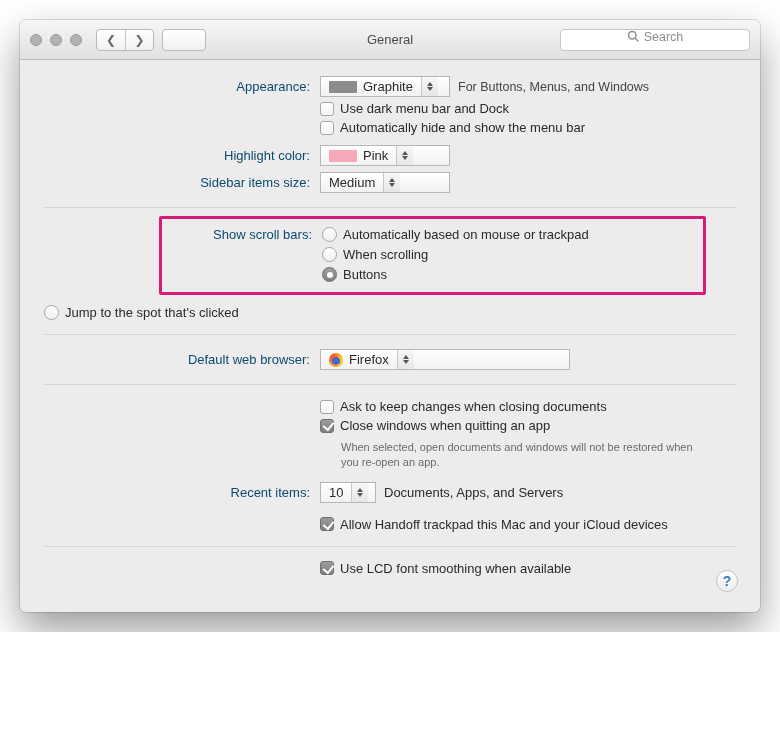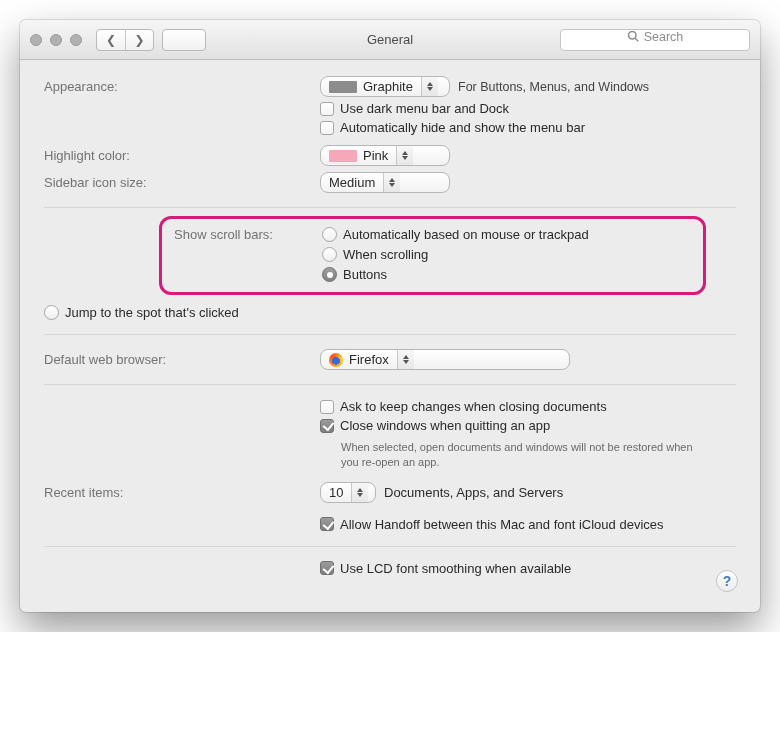--- a/index.html
+++ b/index.html
@@ -54,28 +54,28 @@
   .search {
     margin-left:auto; width:190px; height:22px;
     border:1px solid #c5c5c5; border-radius:4px;
     background:#fff; display:flex; justify-content:center;
     color:#8e8e8e; gap:5px; font-size:12.5px;
   }
   .search svg{width:12px;height:12px;fill:none;stroke:#8e8e8e;stroke-width:2;}
   .content { padding: 16px 24px 22px 24px; }
   .row { display:flex; align-items:flex-start; margin-bottom:6px; }
   .label {
-    width: 276px; text-align:left; padding-right:10px; padding-top:3px; color:#737373;
+    width: 276px; text-align:right; padding-right:10px; padding-top:3px; color:#0c4a6e;
   }
   .val { flex:1; display:flex; flex-direction:column; gap:4px; }
   .inline { display:flex; align-items:center; gap:8px; }
   .select {
     display:inline-flex; align-items:center; height:21px;
     background:linear-gradient(#ffffff,#f2f2f2);
-    border:1px solid #b7b7b7; border-radius:8px; overflow:hidden;
+    border:1px solid #b7b7b7; border-radius:0; overflow:hidden;
     font-size:13px;
   }
   .select .seltext { padding: 0 8px 0 8px; display:flex; align-items:center; gap:6px;}
   .select .arrows {
     width:17px; align-self:stretch; background:linear-gradient(#f7f7f7,#e7e7e7);
     border-left:1px solid #c7c7c7; display:flex; flex-direction:column;
     align-items:center; justify-content:center; gap:1px;
   }
   .select .arrows::before{content:"";border-left:3.5px solid transparent;border-right:3.5px solid transparent;border-bottom:4px solid #555;}
   .select .arrows::after{content:"";border-left:3.5px solid transparent;border-right:3.5px solid transparent;border-top:4px solid #555;}
@@ -93,21 +93,21 @@
   }
   .radio-row{ display:flex; align-items:center; gap:6px; }
   .rb{
     width:15px;height:15px;border:1px solid #a6a6a6;border-radius:50%;
     background:linear-gradient(#fff,#f0f0f0); flex:none; position:relative;
   }
   .rb.sel{ background:linear-gradient(#a0a0a0,#808080); border-color:#6d6d6d;}
   .rb.sel::after{content:"";position:absolute;left:3.5px;top:3.5px;width:6px;height:6px;border-radius:50%;background:#fff;}
   .divider{ height:1px; background:#d6d6d6; margin:14px 0; }
   .highlight-box{
-    border:3px solid #d81b7a; border-radius:12px;
+    border:3px solid #d81b7a; border-radius:2px;
     padding:8px 12px 10px 12px; margin: -6px 30px 10px 115px;
     display:flex; align-items:flex-start;
   }
   .highlight-box .label{ width:148px; padding-top:0;}
   .subnote{ font-size:11px; color:#6a6a6a; line-height:1.35; margin:3px 0 0 21px; max-width:370px;}
   .helpbtn{
     width:22px;height:22px;border-radius:50%; border:1px solid #c4c4c4;
     background:linear-gradient(#fff,#ececec); color:#3a7cc7; font-weight:bold;
     display:flex;align-items:center;justify-content:center; font-size:14px;
     position:absolute; right:22px; bottom:20px;
@@ -192,21 +192,21 @@
           <div class="seltext">
             <span class="swatch" style="background:#f7a8b8"></span>
             <span>Pink</span>
           </div>
           <div class="arrows"></div>
         </div>
       </div>
     </div>
 
     <div class="row">
-      <div class="label">Sidebar icon size:</div>
+      <div class="label">Sidebar items size:</div>
       <div class="val">
         <div class="select" style="width:130px">
           <div class="seltext">
               <span>Medium</span>
             </div>
           <div class="arrows"></div>
         </div>
       </div>
     </div>
 
@@ -278,21 +278,21 @@
           <div class="select" style="width:56px">
             <div class="seltext">
                 <span>10</span>
               </div>
             <div class="arrows"></div>
           </div>
           <span>Documents, Apps, and Servers</span>
         </div>
         <div class="checkbox">
           <div class="cb checked"></div>
-          <span>Allow Handoff between this Mac and font iCloud devices</span>
+          <span>Allow Handoff trackpad this Mac and your iCloud devices</span>
         </div>
       </div>
     </div>
 
     <div class="divider"></div>
 
     <div class="row" style="margin-bottom:14px">
       <div class="label"></div>
       <div class="val">
         <div class="checkbox">

